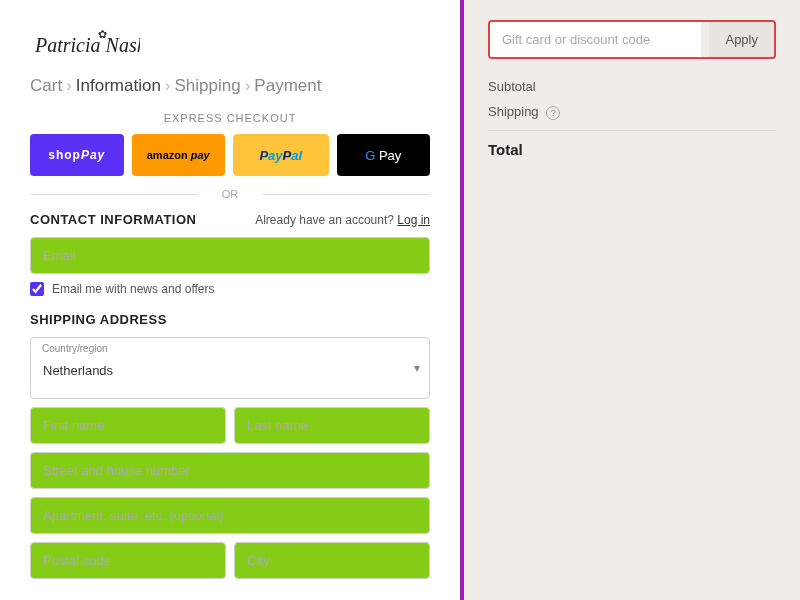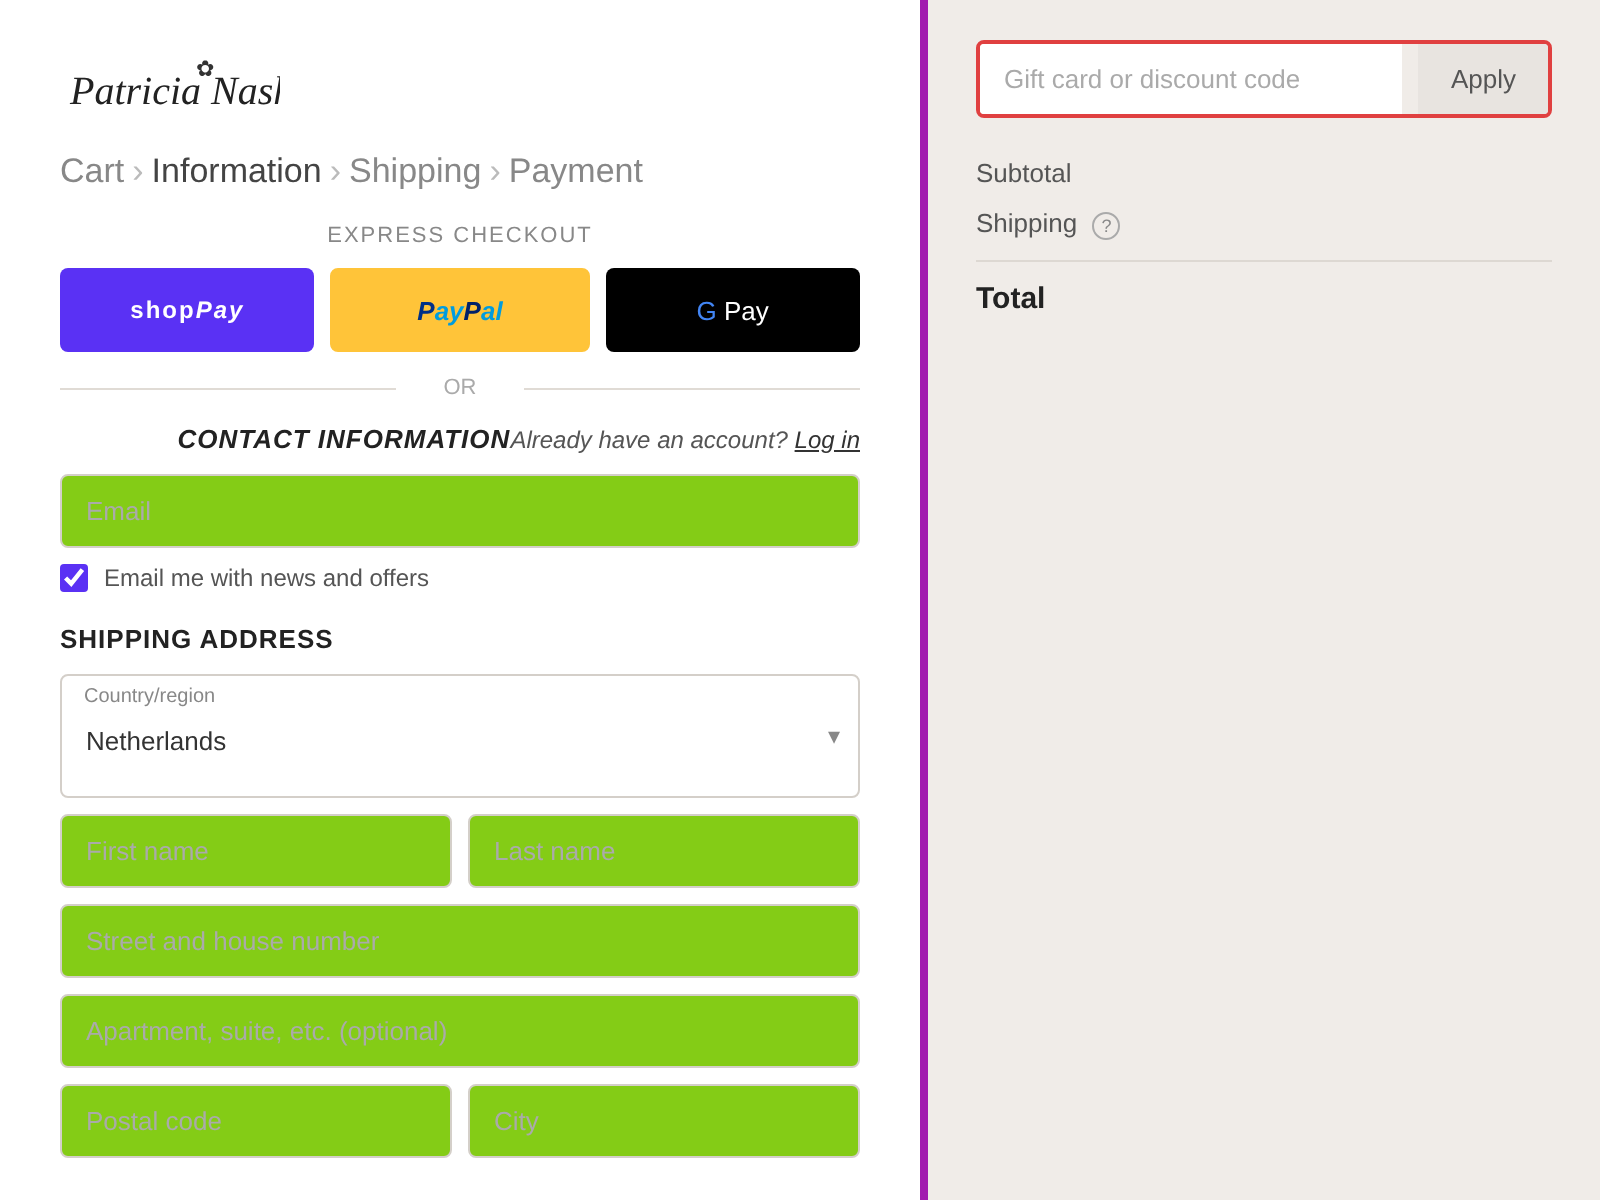--- a/index.html
+++ b/index.html
@@ -101,24 +101,23 @@
       width: 42%;
       height: 1px;
       background: #e0dbd5;
     }
     .or-divider::before { left: 0; }
     .or-divider::after { right: 0; }
 
     
     .section-header {
       display: flex;
-      justify-content: flex-end;
+      justify-content: space-between;
       align-items: center;
       margin-bottom: 10px;
-      font-style: italic;
     }
     .section-title {
       font-size: 13px;
       font-weight: 700;
       letter-spacing: 0.5px;
       color: #222;
       text-transform: uppercase;
     }
     .login-link {
       font-size: 12px;
@@ -302,20 +301,23 @@
     <span>Shipping</span>
     <span class="sep">›</span>
     <span>Payment</span>
   </nav>
 
   
   <div class="express-checkout-label">EXPRESS CHECKOUT</div>
   <div class="express-buttons">
     <button class="express-btn btn-shoppay">
       <span style="font-size:12px;font-weight:700;letter-spacing:1px;text-align:right;">shop<span style="font-style:italic;">Pay</span></span>
+    </button>
+    <button class="express-btn btn-amazonpay">
+      <span style="font-size:11px;font-weight:700;color:#000;">amazon <span style="font-style:italic;color:#000;">pay</span></span>
     </button>
     <button class="express-btn btn-paypal">
       <span class="paypal-icon">
         <span class="paypal-p1">P</span><span class="paypal-p2">ay</span><span class="paypal-p3">P</span><span class="paypal-p2">al</span>
       </span>
     </button>
     <button class="express-btn btn-gpay">
       <span style="font-size:13px;font-weight:500;letter-spacing:0;">
         <span style="color:#4285F4;">G</span><span style="color:#fff;"> Pay</span>
       </span>

